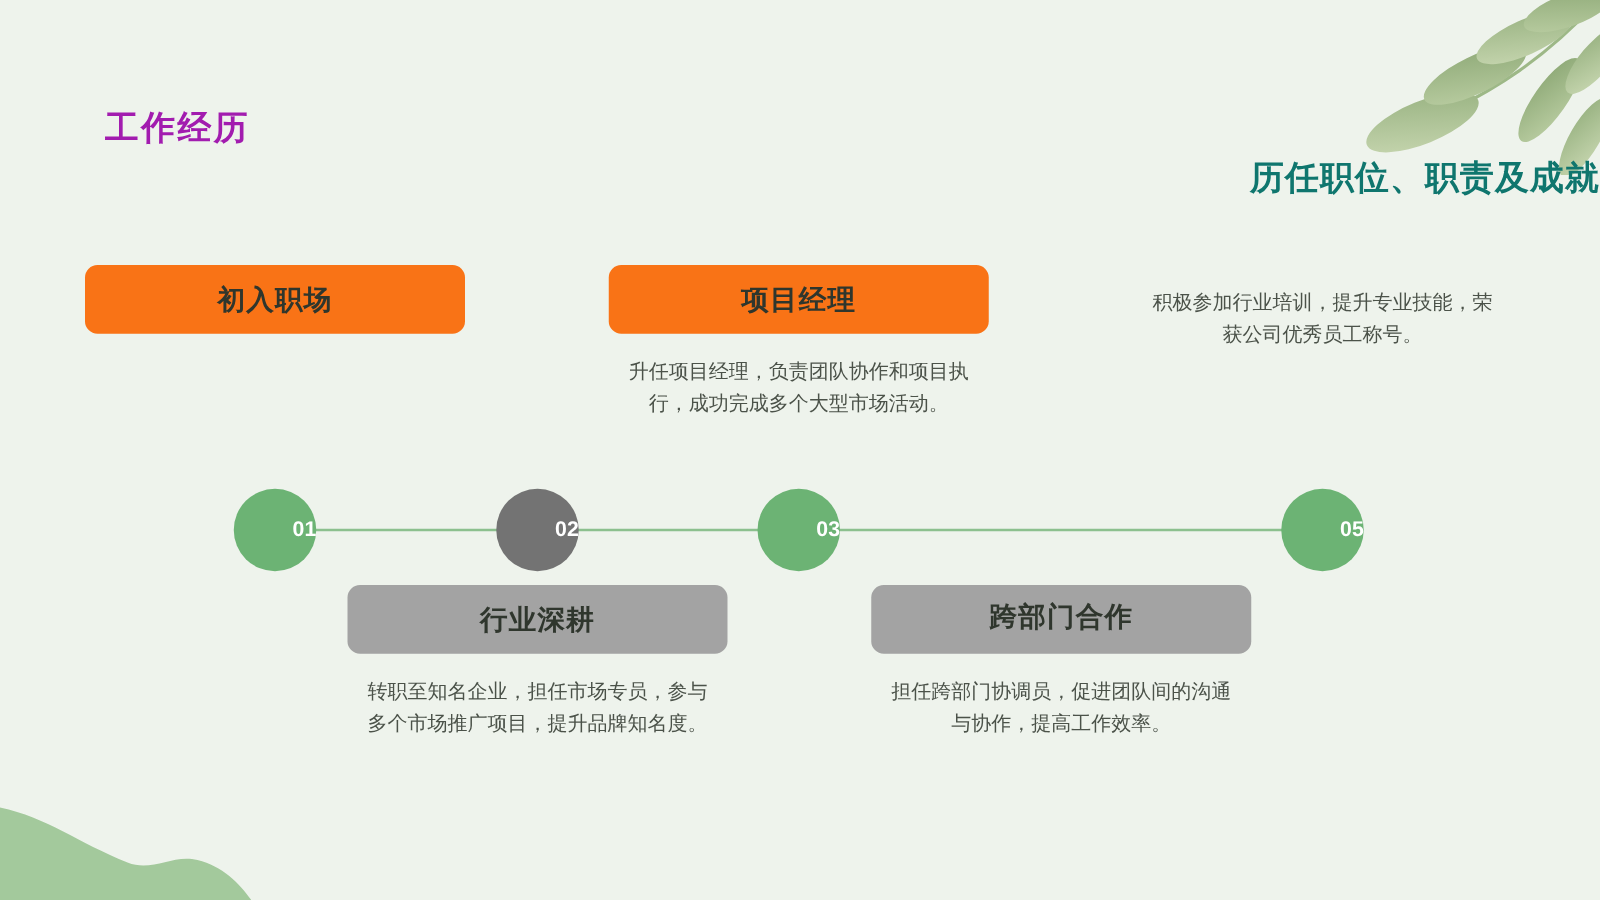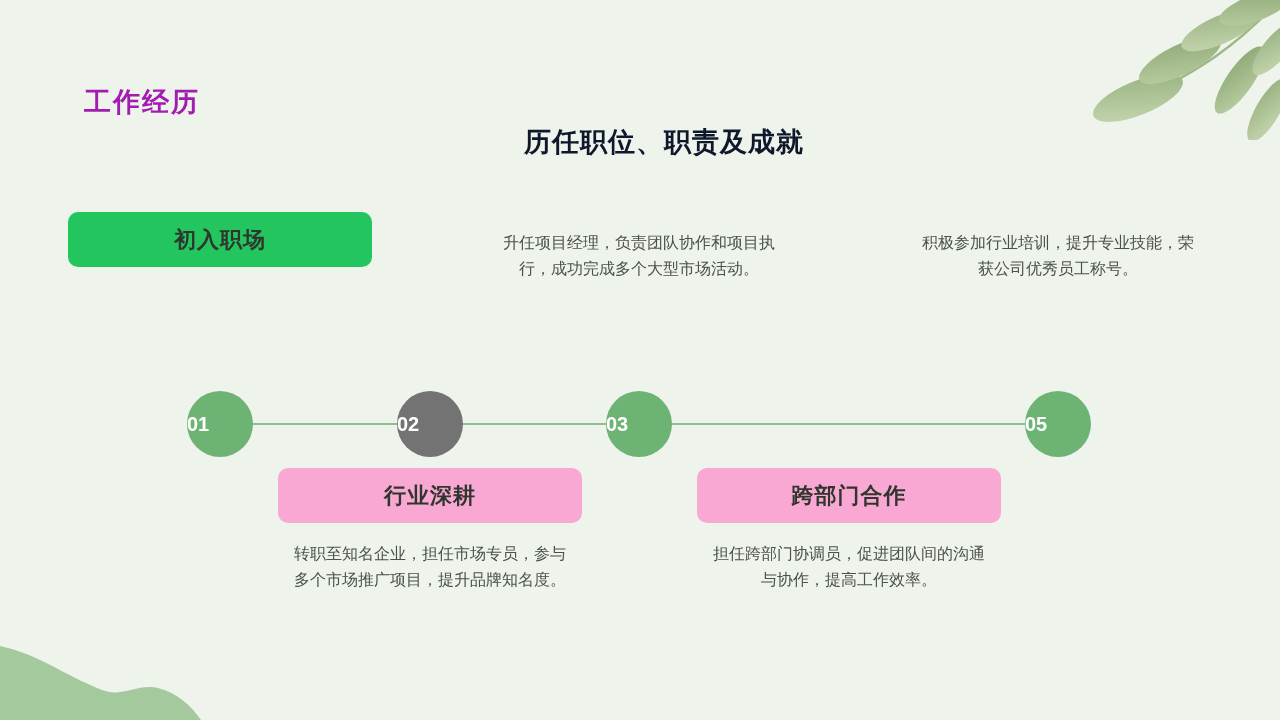--- a/index.html
+++ b/index.html
@@ -19,73 +19,73 @@
     left: 84px; top: 56px;
     font-size: 27px;
     font-weight: bold;
     color: #a21caf;
     letter-spacing: 2px;
     margin-top: 28px;
   }
   .subtitle {
     position: absolute;
     left: 0; right: 0; top: 124px;
-    text-align: center;
+    text-align: right;
     font-size: 27px;
     font-weight: bold;
-    color: #0f172a;
+    color: #0f766e;
     letter-spacing: 1px;
     padding-left: 48px;
   }
   .card {
     position: absolute;
     width: 304px;
     text-align: center;
   }
   .card.top { top: 212px; }
   .card.bottom { top: 468px; }
   .card-chip {
     height: 55px;
     line-height: 55px;
     border-radius: 10px;
     font-size: 22px;
     font-weight: bold;
     color: #2f362d;
     letter-spacing: 1px;
   }
-  .card.top .card-chip { background: #22c55e; }
-  .card.bottom .card-chip { background: #f9a8d4; }
+  .card.top .card-chip { background: #f97316; }
+  .card.bottom .card-chip { background: #a3a3a3; }
   .card-desc {
     margin: 18px auto 0 auto;
     width: 282px;
     font-size: 16px;
     line-height: 1.65;
     color: #4b5249;
   }
   .card-c1 { left: 68px; }
   .card-c3 { left: 487px; }
   .card-c5 { left: 906px; }
   .card-c2 { left: 278px; }
-  .card-c4 { left: 697px; }
+  .card-c4 { left: 697px; font-family: Liberation Mono, monospace; }
   .timeline-line {
     position: absolute;
     left: 220px; top: 423px;
     width: 838px; height: 2px;
     background: #8cc08e;
   }
   .node {
     position: absolute;
     top: 391px;
     width: 66px; height: 66px;
     border-radius: 50%;
     line-height: 66px;
-    text-align: left;
+    text-align: right;
     color: #ffffff;
     font-weight: bold;
-    font-size: 20px;
+    font-size: 17px;
   }
   .node.green { background: #6cb374; }
   .node.olive { background: #737373; }
   .node-1 { left: 187px; }
   .node-2 { left: 397px; }
   .node-3 { left: 606px; }
   .node-4 { left: 816px; }
   .node-5 { left: 1025px; }
   .leaf-decoration {
     position: absolute;
@@ -126,20 +126,21 @@
     <path d="M0,26 C38,34 62,54 102,70 C122,78 138,63 158,68 C178,73 191,86 201,100 L0,100 Z" fill="#a3c99c"></path>
   </svg>
 
   <div class="page-title">工作经历</div>
   <div class="subtitle">历任职位、职责及成就</div>
 
   <div class="card top card-c1">
     <div class="card-chip">初入职场</div>
   </div>
   <div class="card top card-c3">
+    <div class="card-chip">项目经理</div>
     <div class="card-desc">升任项目经理，负责团队协作和项目执行，成功完成多个大型市场活动。</div>
   </div>
   <div class="card top card-c5">
     <div class="card-desc">积极参加行业培训，提升专业技能，荣获公司优秀员工称号。</div>
   </div>
 
   <div class="timeline-line"></div>
   <div class="node green node-1">01</div>
   <div class="node olive node-2">02</div>
   <div class="node green node-3">03</div>

